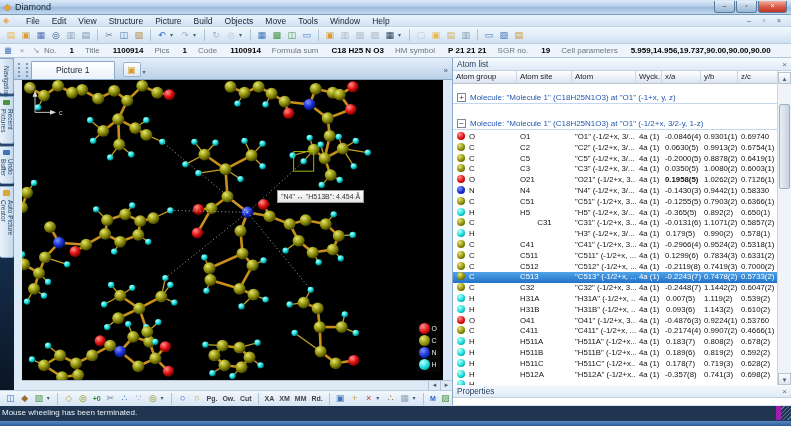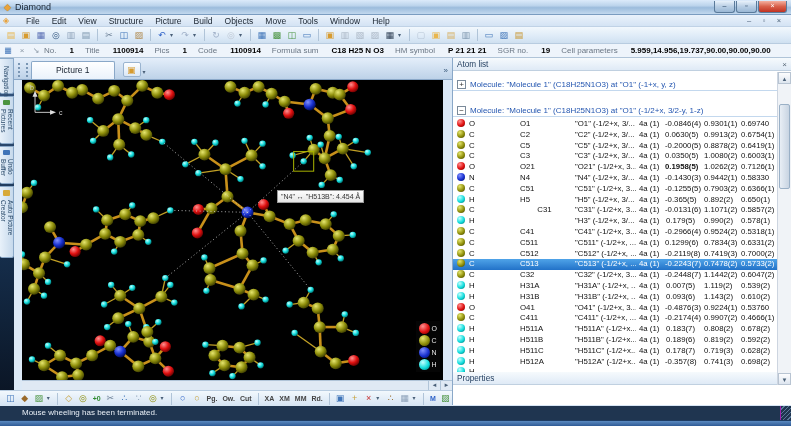--- a/index.html
+++ b/index.html
@@ -92,21 +92,21 @@
   .vs-thumb{position:absolute;left:1px;right:1px;top:32px;height:85px;border:1px solid #9ab0c6;border-radius:2px;
     background:linear-gradient(90deg,#e8eef5,#c8d4e2)}
   .props-h{height:13px}
   .props-body{height:7px;background:#fff}
 
   
   .bottom-toolbar{position:absolute;left:0;top:390px;width:452px;height:16px;
     background:linear-gradient(#f2f8fd,#d5e4f3);border-top:1px solid #b8cce0;display:flex;align-items:center;padding-left:4px;gap:1px}
   .statusbar{position:absolute;left:0;top:406px;right:0;height:14px;background:#1f3550;
     display:flex;align-items:stretch;color:#e8eef5;font-size:8px}
-  .statusbar .msg{flex:1;padding:1px 22px;border-right:1px solid #a21caf;line-height:12px}
+  .statusbar .msg{flex:1;padding:1px 2px;border-right:5px solid #a21caf;line-height:12px}
   .statusbar .seg{padding:1px 6px;border-right:1px solid #3a5578;line-height:12px;white-space:nowrap}
   .statusbar .seg.hl{color:#ffe000}
   .statusbar .grip{width:10px;background:repeating-linear-gradient(135deg,transparent 0 2px,#5a7a9a 2px 3px)}
   .bottom-frame{position:absolute;left:0;top:420px;right:0;height:6px;
     background:linear-gradient(#5a8ac0,#2f5a96);border-top:1px solid #1e3c64}
 </style>
 </head>
 <body>
 
 <div class="titlebar">
@@ -666,20 +666,29 @@
     <span class="hs-btn">◄</span>
     <span class="hs-btn">►</span>
   </div>
 </div>
 
 <div class="right-panel">
   <div class="panel-h">
     <span>Atom list</span>
     <span class="x">×</span>
   </div>
+  <div class="thead" id="thead">
+      <span class="th" style="width: 64px;">Atom group</span>
+      <span class="th" style="width: 55px;">Atom site</span>
+      <span class="th" style="width: 64px;">Atom</span>
+      <span class="th" style="width: 26px;">Wyck.</span>
+      <span class="th" style="width: 39px;">x/a</span>
+      <span class="th" style="width: 37px;">y/b</span>
+      <span class="th" style="width: 40px;">z/c</span>
+    </div>
   <div class="tbody" id="tbody">
       <div style="height: 8px;"></div>
       <div class="group-row">
         <span class="expander">+</span>
         <span>Molecule: "Molecule 1" (C18H25N1O3) at "O1" (-1+x, y, z)</span>
       </div>
       <div style="height: 14px;"></div>
       <div class="group-row">
         <span class="expander">−</span>
         <span>Molecule: "Molecule 1" (C18H25N1O3) at "O1" (-1/2+x, 3/2-y, 1-z)</span>

